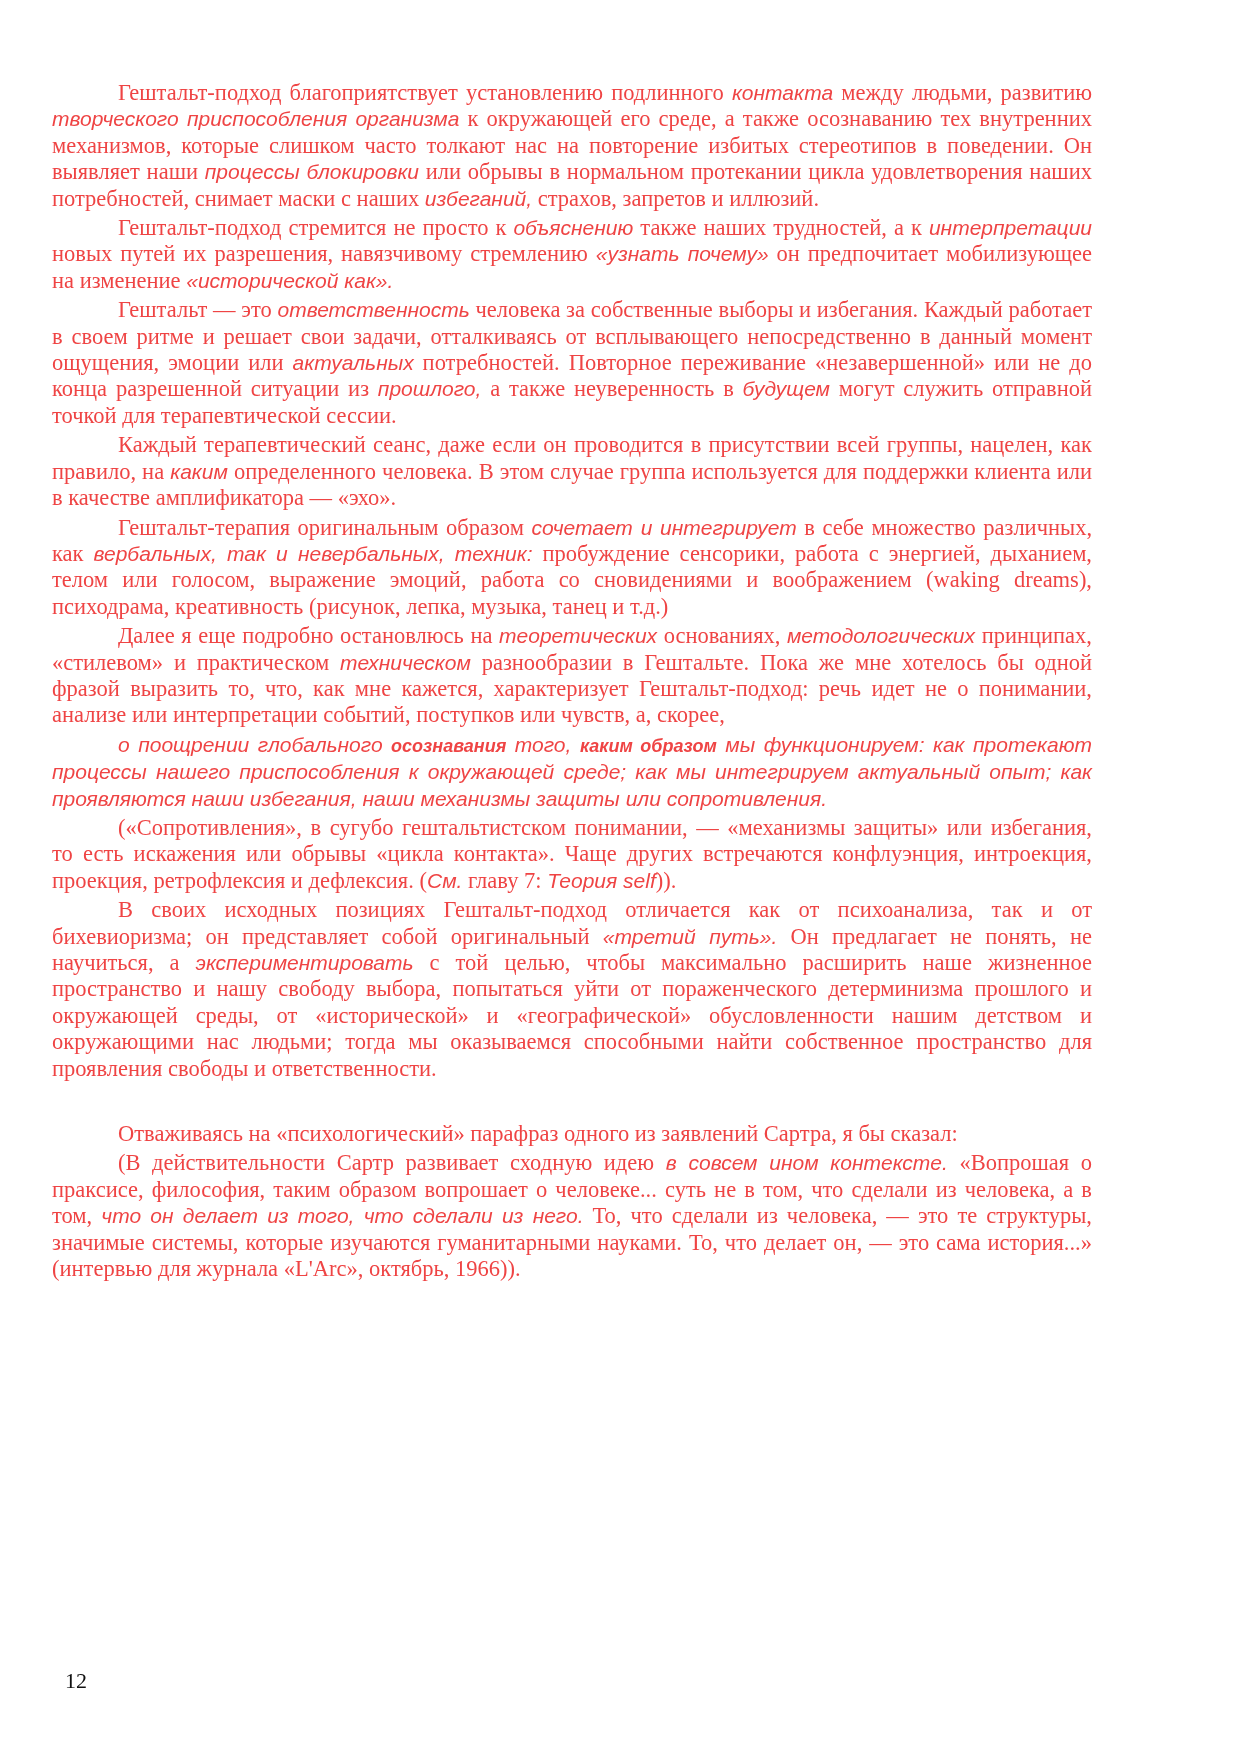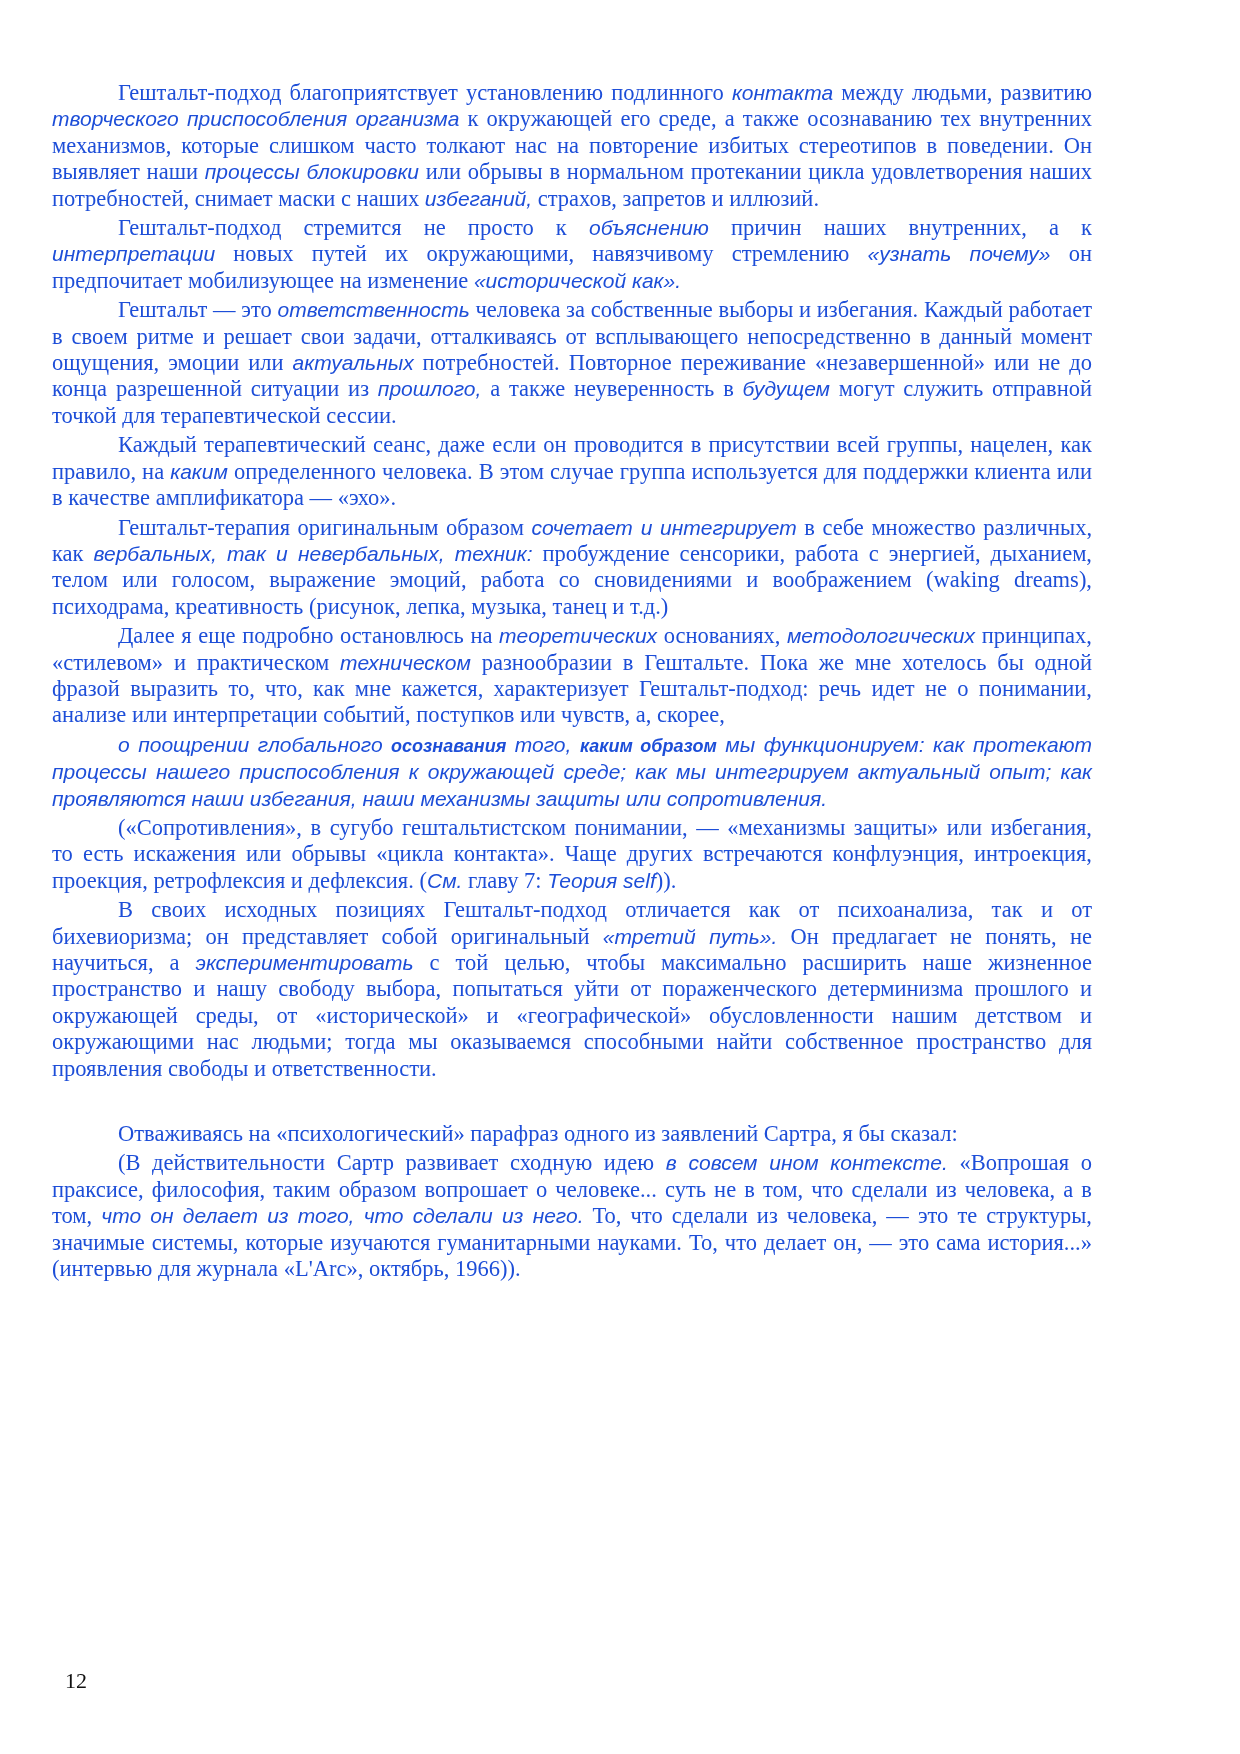--- a/index.html
+++ b/index.html
@@ -1,37 +1,37 @@
 <!DOCTYPE html>
 <html><head>
 <meta charset="utf-8">
 <style>
   html, body { margin: 0; padding: 0; background: #ffffff; }
   body { width: 1240px; height: 1754px; position: relative; overflow: hidden; }
   .page {
     position: absolute; left: 52px; top: 80px; width: 1040px;
     font-family: "Liberation Serif", serif; font-size: 22.5px; line-height: 26.4px;
-    color: #1d4ed8; text-align: justify;
+    color: #ef4444; text-align: justify;
   }
   .p { margin: 0 0 3px 0; text-indent: 66px; }
   .p.block { padding-left: 66px; text-indent: 0; margin-top: 39px; }
   .p.quote { text-indent: 66px; }
   .em { font-family: "Liberation Sans", sans-serif; font-style: italic; font-size: 21px; }
   .strong { font-family: "Liberation Sans", sans-serif; font-weight: bold; font-style: italic; font-size: 18px; }
   .pagenum {
     position: absolute; left: 65px; top: 1668px;
     font-family: "Liberation Serif", serif; font-size: 22px; color: #111;
   }
 </style>
 </head>
 <body>
 
 <div class="page" id="page">
     <p class="p "><span>Гештальт-подход благоприятствует установлению подлинного </span><span class="em">контакта</span><span> между людьми, развитию </span><span class="em">творческого приспособления организма</span><span> к окружающей его среде, а также осознаванию тех внутренних механизмов, которые слишком часто толкают нас на повторение избитых стереотипов в поведении. Он выявляет наши </span><span class="em">процессы блокировки</span><span> или обрывы в нормальном протекании цикла удовлетворения наших потребностей, снимает маски с наших </span><span class="em">избеганий,</span><span> страхов, запретов и иллюзий.</span></p>
-    <p class="p "><span>Гештальт-подход стремится не просто к </span><span class="em">объяснению</span><span> причин наших внутренних, а к </span><span class="em">интерпретации</span><span> новых путей их окружающими, навязчивому стремлению </span><span class="em">«узнать почему»</span><span> он предпочитает мобилизующее на изменение </span><span class="em">«исторической как».</span></p>
+    <p class="p "><span>Гештальт-подход стремится не просто к </span><span class="em">объяснению</span><span> также наших трудностей, а к </span><span class="em">интерпретации</span><span> новых путей их разрешения, навязчивому стремлению </span><span class="em">«узнать почему»</span><span> он предпочитает мобилизующее на изменение </span><span class="em">«исторической как».</span></p>
     <p class="p "><span>Гештальт — это </span><span class="em">ответственность</span><span> человека за собственные выборы и избегания. Каждый работает в своем ритме и решает свои задачи, отталкиваясь от всплывающего непосредственно в данный момент ощущения, эмоции или </span><span class="em">актуальных</span><span> потребностей. Повторное переживание «незавершенной» или не до конца разрешенной ситуации из </span><span class="em">прошлого,</span><span> а также неуверенность в </span><span class="em">будущем</span><span> могут служить отправной точкой для терапевтической сессии.</span></p>
     <p class="p "><span>Каждый терапевтический сеанс, даже если он проводится в присутствии всей группы, нацелен, как правило, на </span><span class="em">каким</span><span> определенного человека. В этом случае группа используется для поддержки клиента или в качестве амплификатора — «эхо».</span></p>
     <p class="p "><span>Гештальт-терапия оригинальным образом </span><span class="em">сочетает и интегрирует</span><span> в себе множество различных, как </span><span class="em">вербальных, так и невербальных, техник:</span><span> пробуждение сенсорики, работа с энергией, дыханием, телом или голосом, выражение эмоций, работа со сновидениями и воображением (waking dreams), психодрама, креативность (рисунок, лепка, музыка, танец и т.д.)</span></p>
     <p class="p "><span>Далее я еще подробно остановлюсь на </span><span class="em">теоретических</span><span> основаниях, </span><span class="em">методологических</span><span> принципах, «стилевом» и практическом </span><span class="em">техническом</span><span> разнообразии в Гештальте. Пока же мне хотелось бы одной фразой выразить то, что, как мне кажется, характеризует Гештальт-подход: речь идет не о понимании, анализе или интерпретации событий, поступков или чувств, а, скорее,</span></p>
     <p class="p quote"><span class="em">о поощрении глобального </span><span class="strong">осознавания</span><span class="em"> того, </span><span class="strong">каким образом</span><span class="em"> мы функционируем: как протекают процессы нашего приспособления к окружающей среде; как мы интегрируем актуальный опыт; как проявляются наши избегания, наши механизмы защиты или сопротивления.</span></p>
     <p class="p "><span>(«Сопротивления», в сугубо гештальтистском понимании, — «механизмы защиты» или избегания, то есть искажения или обрывы «цикла контакта». Чаще других встречаются конфлуэнция, интроекция, проекция, ретрофлексия и дефлексия. (</span><span class="em">См.</span><span> главу 7: </span><span class="em">Теория self</span><span>)).</span></p>
     <p class="p "><span>В своих исходных позициях Гештальт-подход отличается как от психоанализа, так и от бихевиоризма; он представляет собой оригинальный </span><span class="em">«третий путь».</span><span> Он предлагает не понять, не научиться, а </span><span class="em">экспериментировать</span><span> с той целью, чтобы максимально расширить наше жизненное пространство и нашу свободу выбора, попытаться уйти от пораженческого детерминизма прошлого и окружающей среды, от «исторической» и «географической» обусловленности нашим детством и окружающими нас людьми; тогда мы оказываемся способными найти собственное пространство для проявления свободы и ответственности.</span></p>
     <p class="p block"><span>Отваживаясь на «психологический» парафраз одного из заявлений Сартра, я бы сказал:</span></p>
     <p class="p "><span>(В действительности Сартр развивает сходную идею </span><span class="em">в совсем ином контексте.</span><span> «Вопрошая о праксисе, философия, таким образом вопрошает о человеке... суть не в том, что сделали из человека, а в том, </span><span class="em">что он делает из того, что сделали из него.</span><span> То, что сделали из человека, — это те структуры, значимые системы, которые изучаются гуманитарными науками. То, что делает он, — это сама история...» (интервью для журнала «L'Arc», октябрь, 1966)).</span></p>
   </div>

